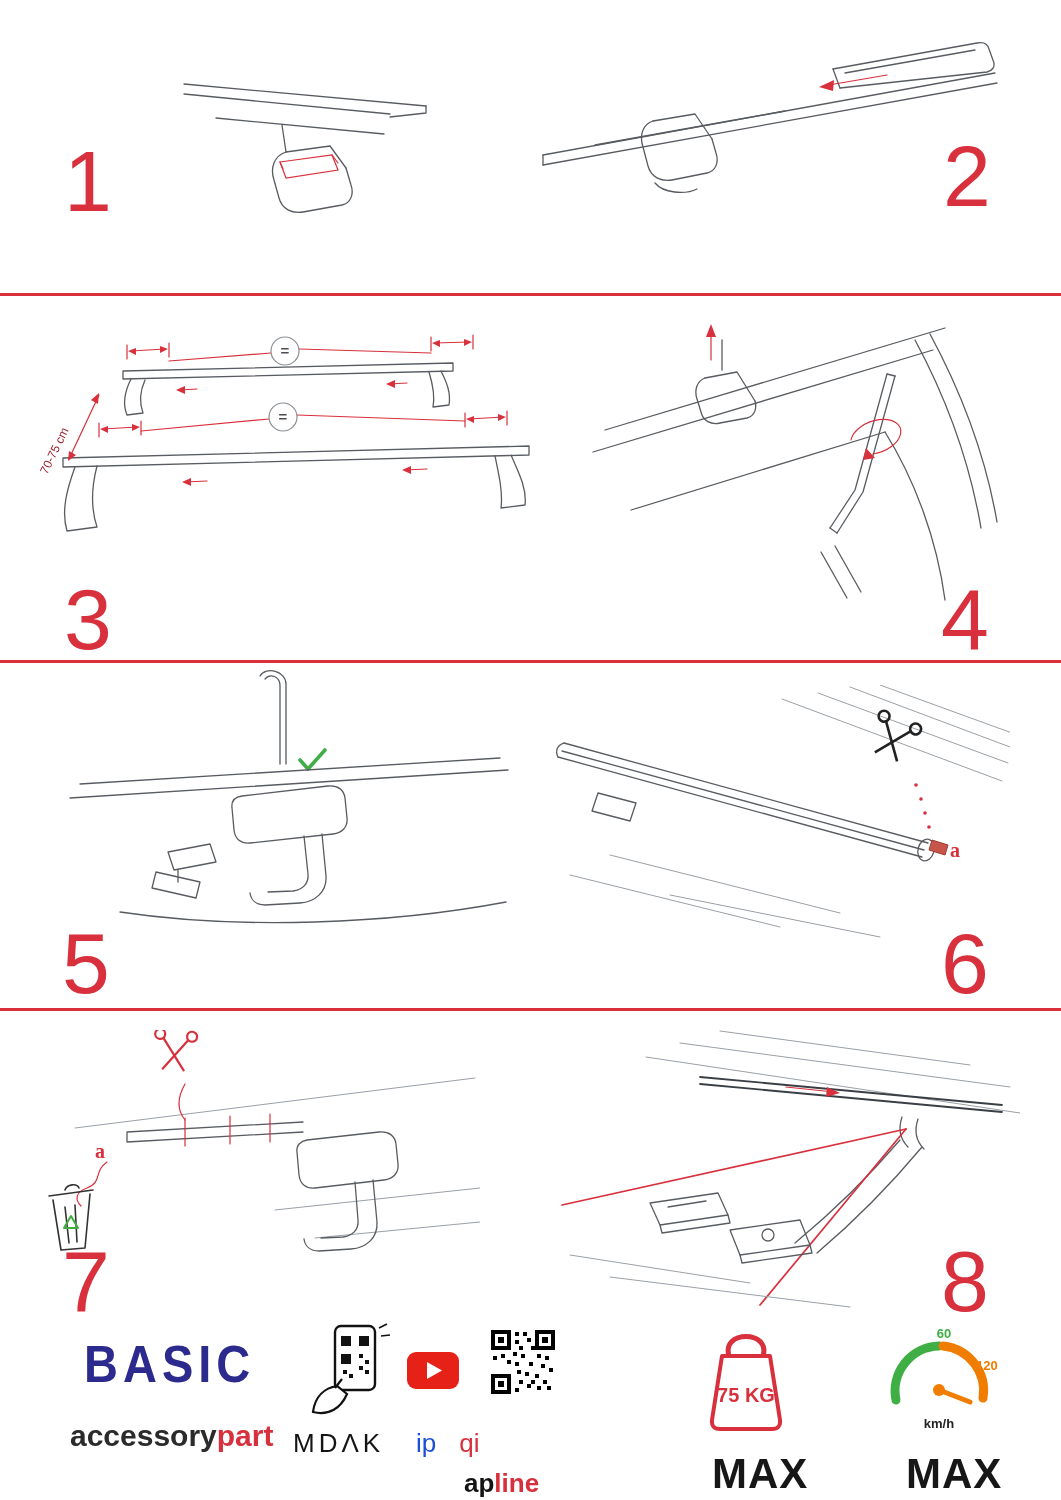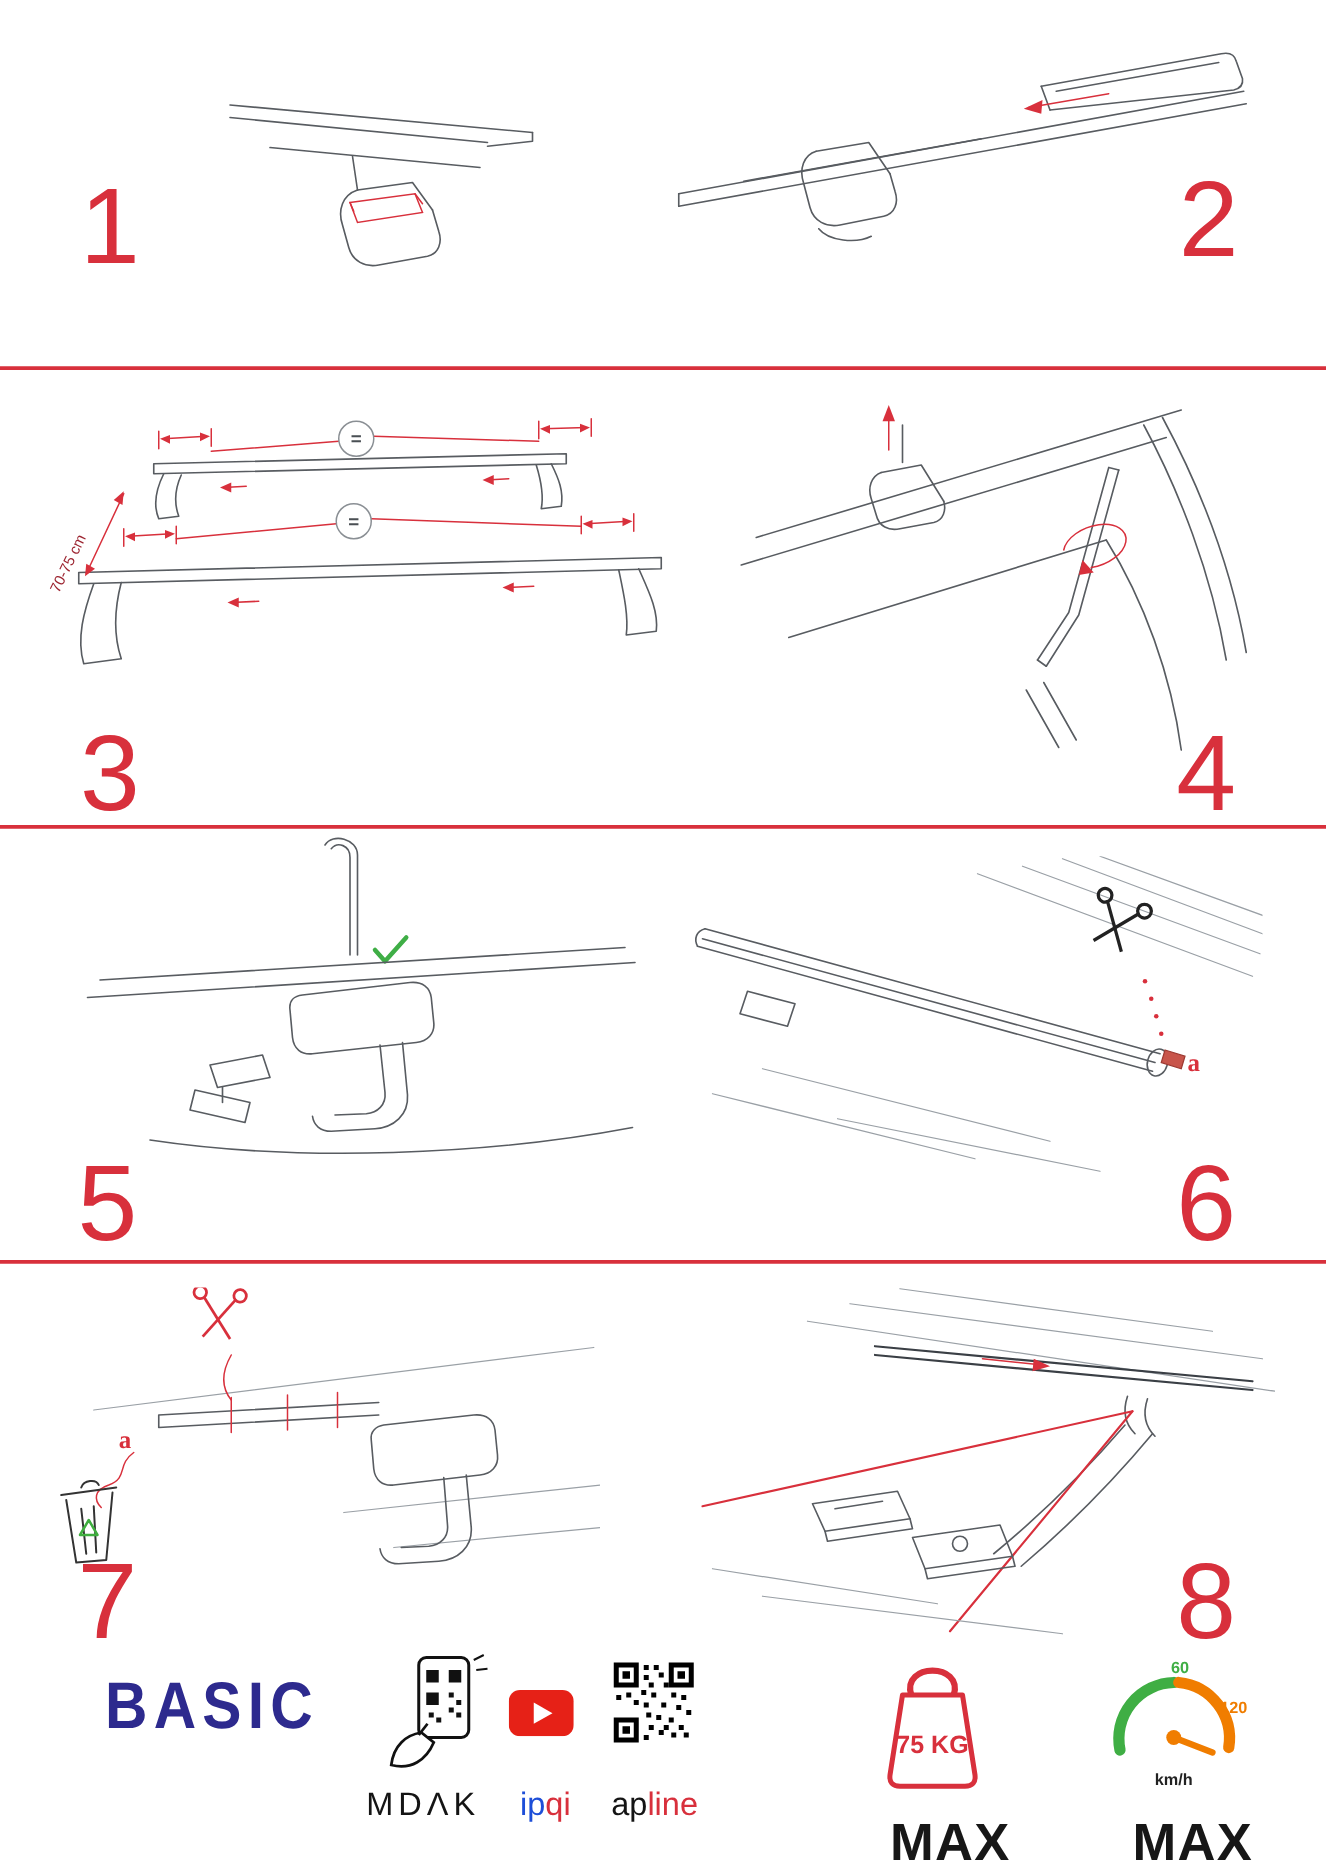--- a/index.html
+++ b/index.html
@@ -31,22 +31,22 @@
 
   
   .brand-title { position:absolute; left:84px; top:1333px; font-size:47px; font-weight:700;
                  color:#2d2a8e; letter-spacing:5px; transform:scaleY(1.12); transform-origin:top left; }
   .brand-sub { position:absolute; left:70px; top:1419px; font-size:30px; font-weight:700; color:#2b2b2b; }
   .brand-sub .redtxt { color:#d8303c; }
   .app-label { position:absolute; top:1428px; font-size:26px; color:#141414; }
   .lab-mdak  { left:293px; letter-spacing:4px; font-weight:400;text-align:right; }
   .lab-ipqi  { left:416px; font-weight:500; }
   .lab-ipqi .graytxt { color:#1d4ed8; }
-  .lab-ipqi .redtxt  { color:#d8303c; }
-  .lab-apline { left:489px; font-weight:400; }
+  .lab-ipqi .redtxt  { color:#d8303c;margin-left:23px; }
+  .lab-apline { left:464px; font-weight:700;margin-top:40px; }
   .lab-apline .redtxt { color:#d8303c; }
   .max { position:absolute; top:1450px; font-size:42px; font-weight:700; color:#171717; letter-spacing:1px; }
   .wtxt { font:700 20px "Liberation Sans",sans-serif; fill:#d8303c; text-anchor:middle; }
   .sgreen { font:700 13px "Liberation Sans",sans-serif; fill:#3fae44; text-anchor:middle; }
   .sorange{ font:700 13px "Liberation Sans",sans-serif; fill:#f07d00; text-anchor:middle; }
   .skmh  { font:600 13px "Liberation Sans",sans-serif; fill:#222; text-anchor:middle; }
 </style>
 </head>
 <body>
 
@@ -262,20 +262,21 @@
     <path class="ln" d="M100,178 L168,168 L178,190 L110,200 Z"></path>
     <path class="ln" d="M110,200 L112,208 L180,198 L178,190"></path>
     <path class="ln" d="M118,182 L156,176"></path>
     <path class="ln" d="M180,205 L250,195 L260,220 L190,230 Z"></path>
     <circle class="ln" cx="218" cy="210" r="6"></circle>
     <path class="ln" d="M190,230 L192,238 L262,228 L260,220"></path>
     <path class="lnl" d="M60,252 L300,282 M20,230 L200,258"></path>
   </svg>
 
   <div class="brand-title">BASIC</div>
+  <div class="brand-sub"><span>accessory</span><span class="redtxt">part</span></div>
 
   <svg class="art" style="left:305px;top:1322px" width="92" height="98" viewBox="0 0 92 98">
     <rect x="30" y="4" width="40" height="64" rx="6" fill="#fff" stroke="#111" stroke-width="2.4"></rect>
     <g fill="#111">
       <rect x="36" y="14" width="10" height="10"></rect>
         <rect x="54" y="14" width="10" height="10"></rect>
       <rect x="36" y="32" width="10" height="10"></rect>
       <rect x="54" y="32" width="4" height="4"></rect>
         <rect x="60" y="38" width="4" height="4"></rect>
       <rect x="54" y="44" width="4" height="4"></rect>

